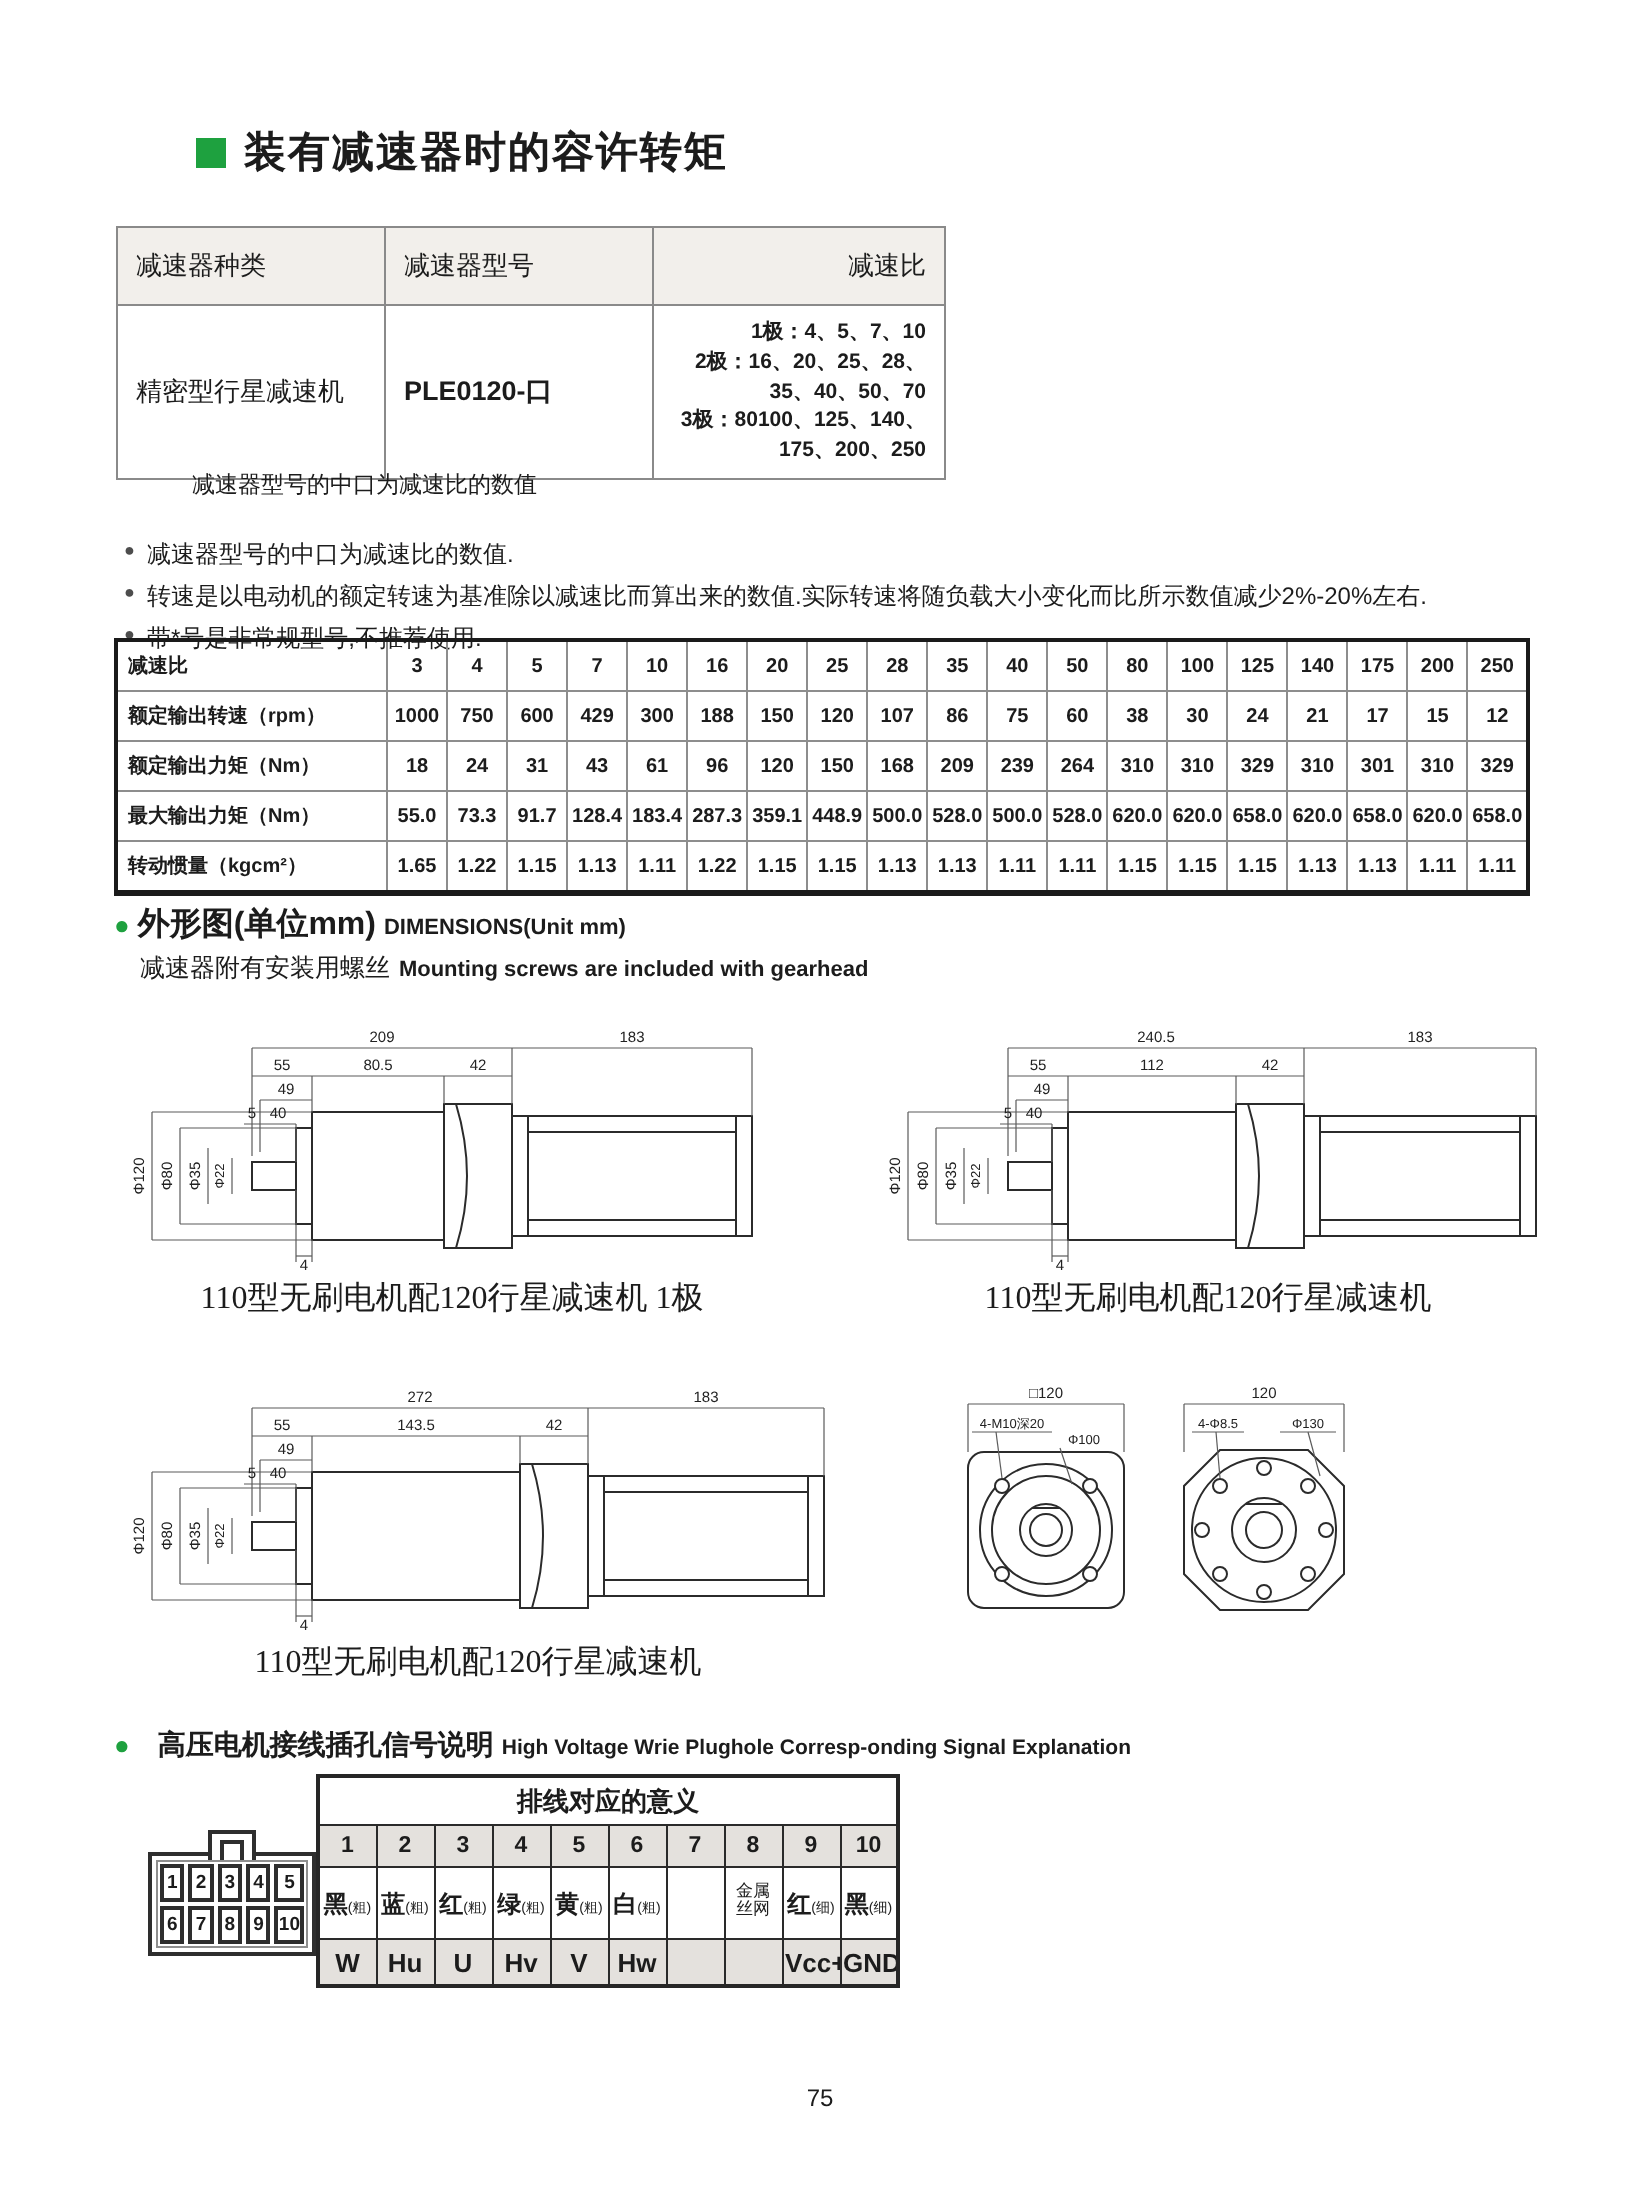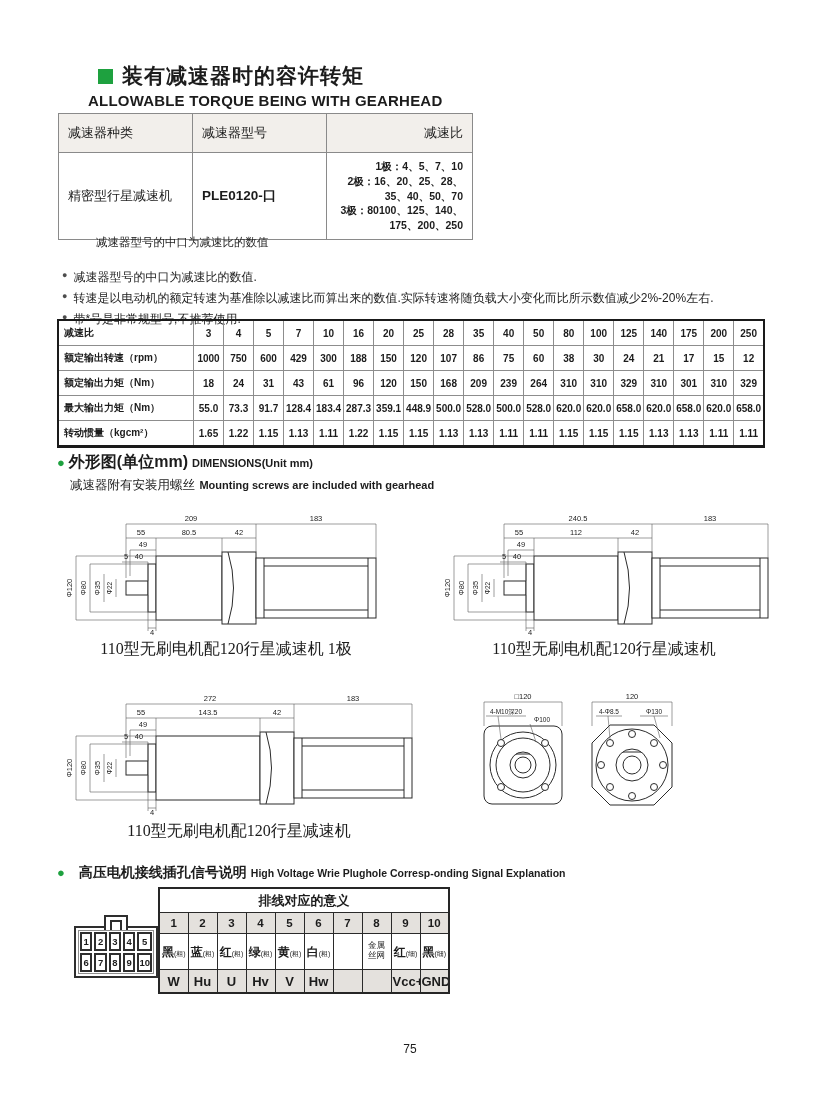--- a/index.html
+++ b/index.html
@@ -77,21 +77,20 @@
   .pagenum{width:100%;text-align:center;font-size:12px;}
 </style>
 </head>
 <body>
 
 <div class="abs" style="left:64px;top:62px;" data-name="title-block">
   <div class="title-row">
     <div class="sq" data-name="green-square-icon"></div>
     <div class="t-zh" data-name="page-title-zh">装有减速器时的容许转矩</div>
   </div>
-  <div class="t-en" data-name="page-title-en">ALLOWABLE TORQUE BEING WITH GEARHEAD</div>
 </div>
 
 <table class="t1 abs" style="left:58px;top:113px;" data-name="gearhead-table">
   <colgroup>
       <col style="width:134px">
       <col style="width:134px">
       <col style="width:146px">
     </colgroup>
   <thead>
     <tr data-name="gearhead-header-row">

